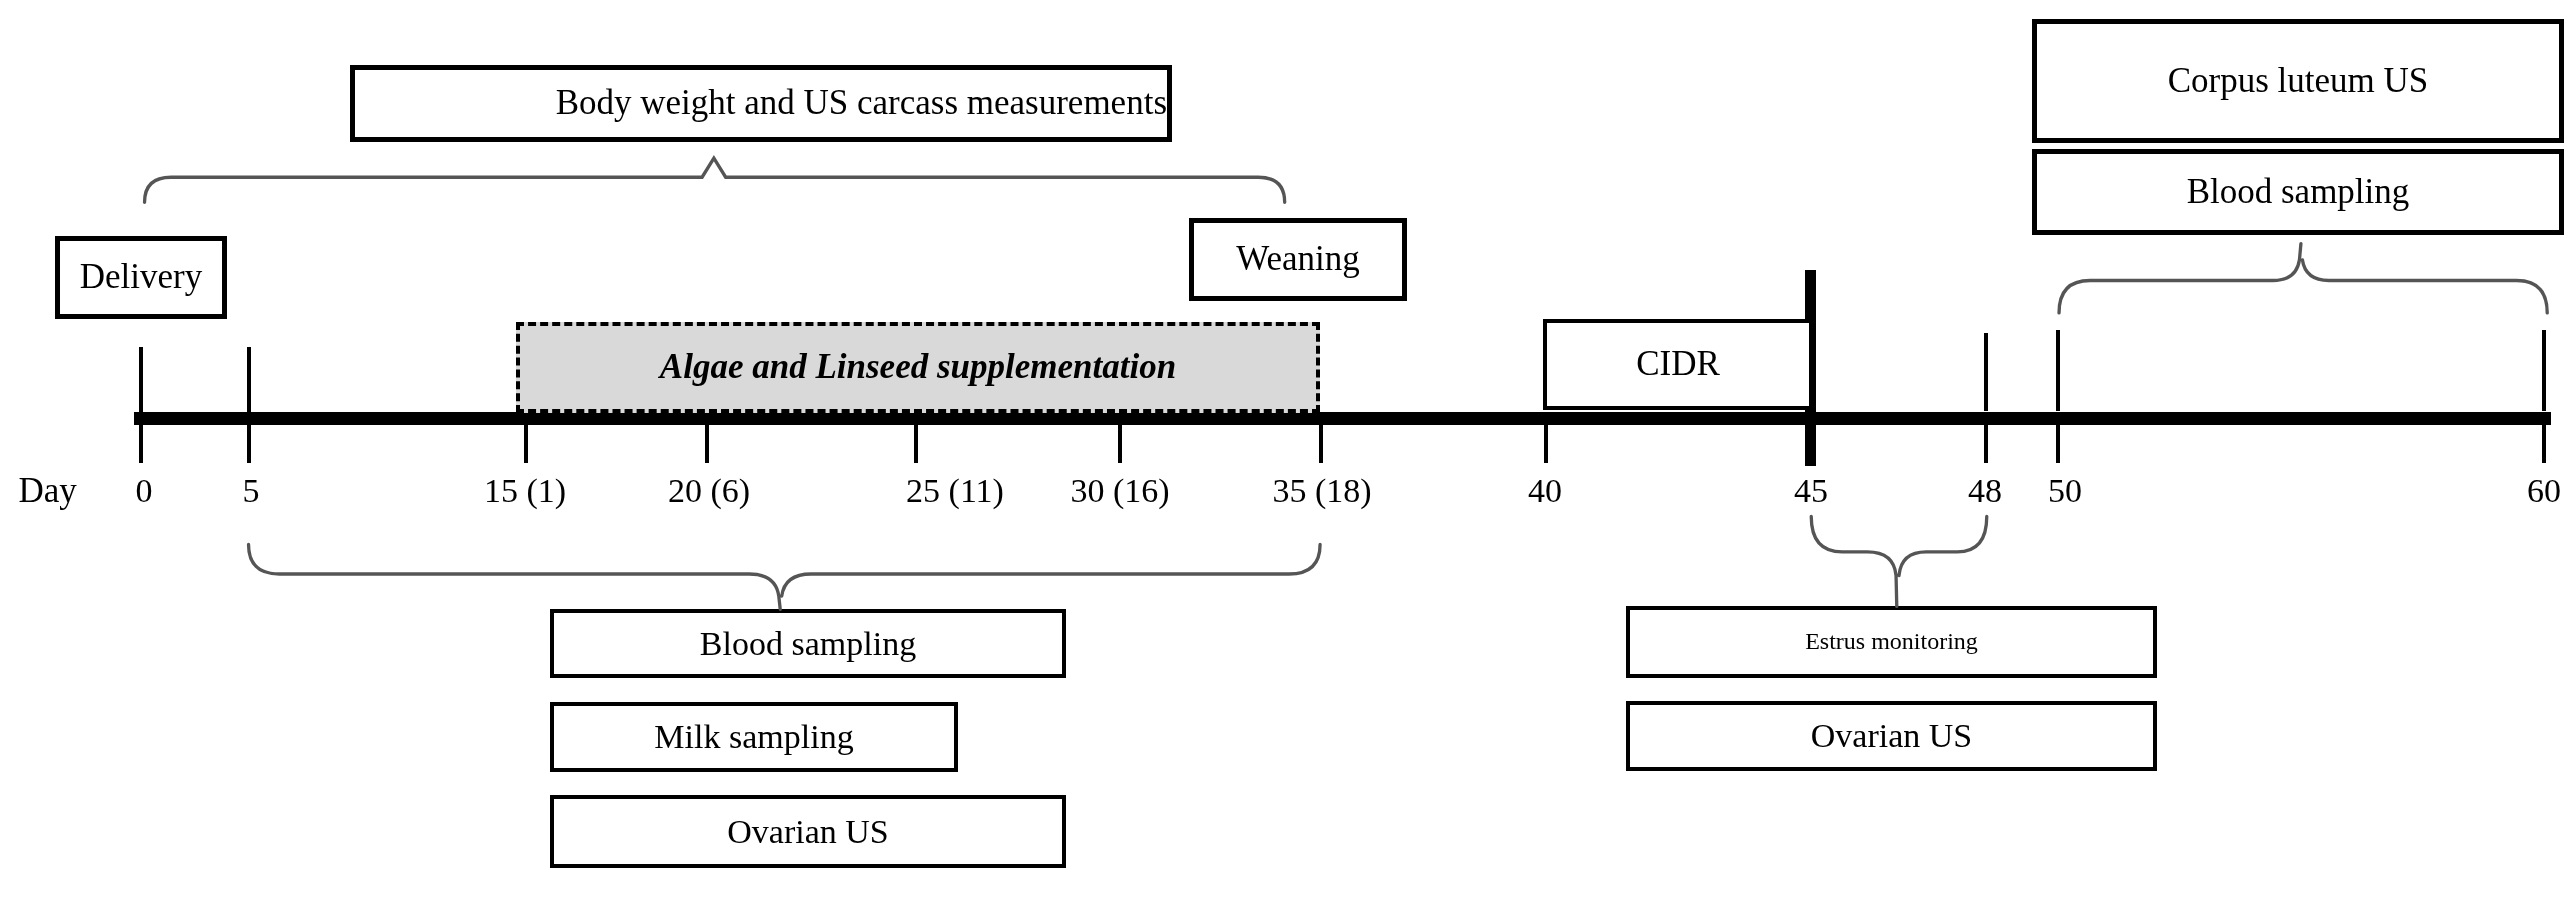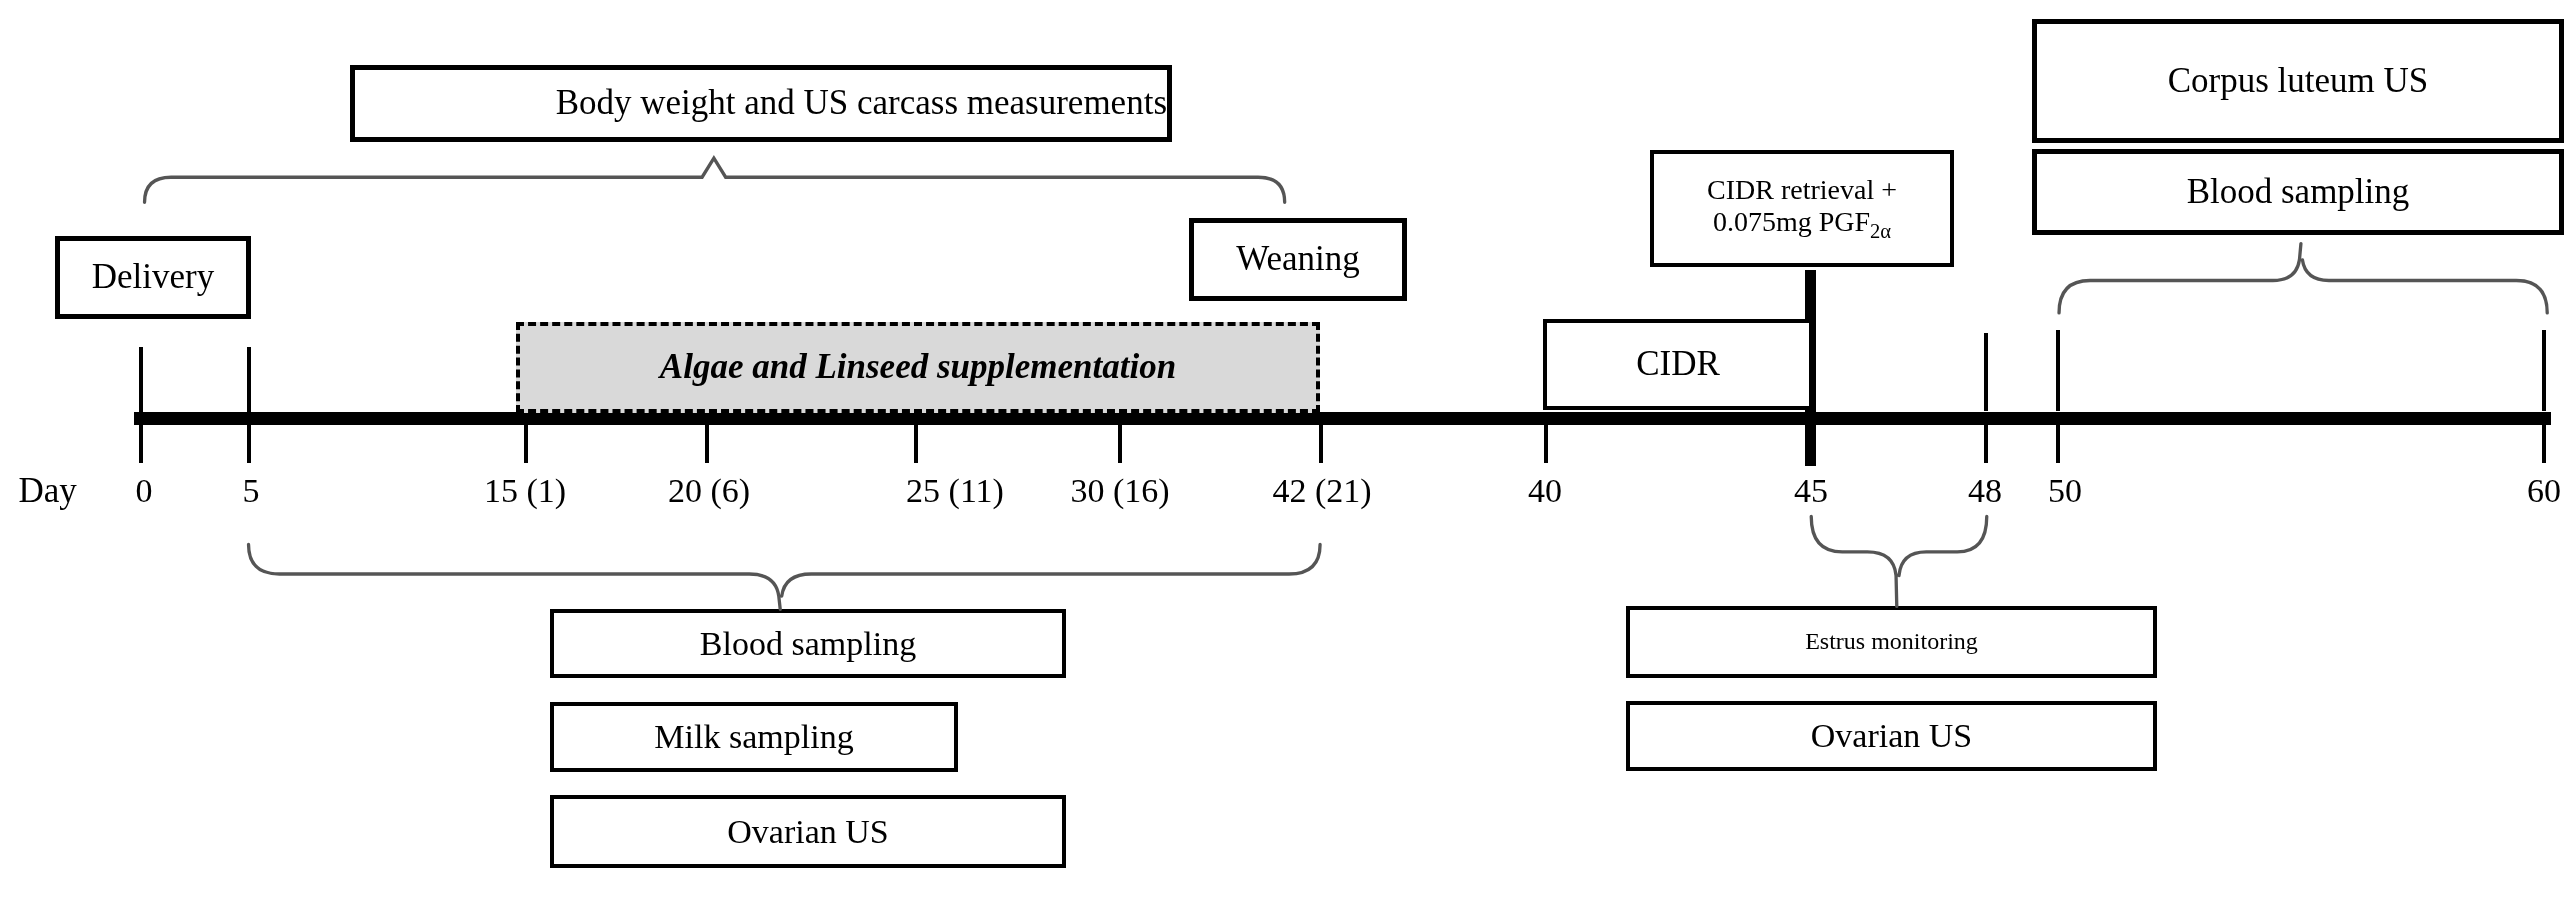--- a/index.html
+++ b/index.html
@@ -99,47 +99,43 @@
   <div class="tick" style="left:2542px;top:424px;height:39px;"></div>
 
   <div class="axis-title" style="left:18.4px;top:471px;">Day</div>
 
   <div class="day-label" style="left:144px;top:472px;">0</div>
   <div class="day-label" style="left:251px;top:472px;">5</div>
   <div class="day-label" style="left:525px;top:472px;">15 (1)</div>
   <div class="day-label" style="left:709px;top:472px;">20 (6)</div>
   <div class="day-label" style="left:955px;top:472px;">25 (11)</div>
   <div class="day-label" style="left:1120px;top:472px;">30 (16)</div>
-  <div class="day-label" style="left:1322px;top:472px;">42 (21)</div>
+  <div class="day-label" style="left:1322px;top:472px;">35 (18)</div>
   <div class="day-label" style="left:1545px;top:472px;">40</div>
   <div class="day-label" style="left:1811px;top:472px;">45</div>
   <div class="day-label" style="left:1985px;top:472px;">48</div>
   <div class="day-label" style="left:2065px;top:472px;">50</div>
   <div class="day-label" style="left:2544px;top:472px;">60</div>
 
   <div class="box" style="left:350px;top:65px;width:822px;height:77px;justify-content:flex-end;">
     <span>Body weight and US carcass measurements</span>
   </div>
 
-  <div class="box" style="left:55px;top:236px;width:196px;height:83px;">
+  <div class="box" style="left:55px;top:236px;width:172px;height:83px;">
     <span>Delivery</span>
   </div>
 
   <div class="box" style="left:1189px;top:218px;width:218px;height:83px;">
     <span>Weaning</span>
   </div>
 
   <div class="box algae" style="left:516px;top:322px;width:804px;height:91px;">
     <span>Algae and Linseed supplementation</span>
   </div>
 
-  <div class="box thin cidr-ret" style="left:1650px;top:150px;width:304px;height:117px;flex-direction:column;">
-    <span>CIDR retrieval +</span>
-    <span><span>0.075mg PGF</span><sub>2α</sub></span>
-  </div>
 
   <div class="box thin" style="left:1543px;top:319px;width:270px;height:91px;">
     <span>CIDR</span>
   </div>
 
   <div class="box" style="left:2032px;top:19px;width:532px;height:124px;">
     <span>Corpus luteum US</span>
   </div>
 
   <div class="box" style="left:2032px;top:149px;width:532px;height:86px;">

